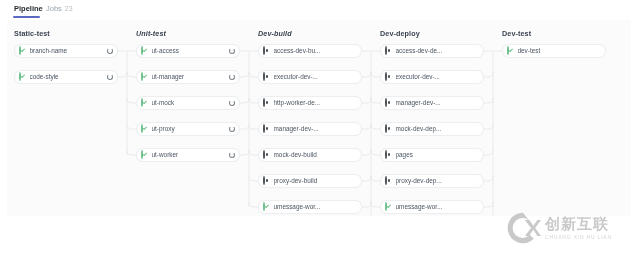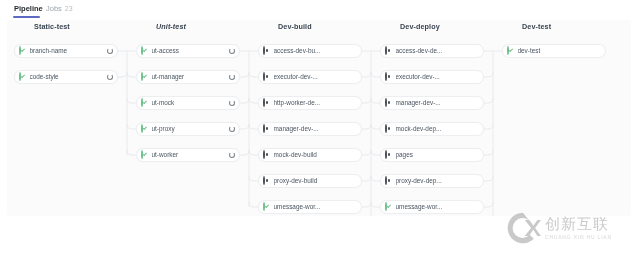--- a/index.html
+++ b/index.html
@@ -34,23 +34,23 @@
   
   #graph{
     position:absolute;left:7px;top:20px;width:624px;height:196px;
     background:#fbfbfc;
     border-radius:2px;
     overflow:hidden;
   }
   #edges{position:absolute;left:0;top:0;width:624px;height:196px;}
   .col{position:absolute;top:0;width:122px;}
   .col-title{
-    position:absolute;top:2px;left:7px;
+    position:absolute;top:9px;left:7px;
     font-size:7.2px;font-weight:bold;color:#3a4450;
-    letter-spacing:.1px;white-space:nowrap;margin-left:20px;
+    letter-spacing:.1px;white-space:nowrap;
   }
   .node{
     position:absolute;left:7px;
     width:104px;height:14px;
     background:#ffffff;
     border:0.8px solid #eceef0;
     border-radius:7px;
     box-shadow:0 0 1px rgba(27,31,35,.05);
     display:flex;align-items:center;
     box-sizing:border-box;
@@ -110,21 +110,21 @@
   
   #watermark{
     position:absolute;left:505px;top:207px;
     width:128px;height:42px;
     opacity:.55;
     display:flex;align-items:center;
   }
   #wm-logo{width:36px;height:36px;flex:0 0 36px;}
   #wm-text{margin-left:4px;}
   #wm-cn{
-    font-size:15px;font-weight:normal;color:#9d9d9d;
+    font-size:15px;font-weight:bold;color:#9d9d9d;
     letter-spacing:1px;line-height:16px;white-space:nowrap;
   }
   #wm-en{
     font-size:5px;color:#b0b0b0;letter-spacing:.8px;
     line-height:8px;white-space:nowrap;margin-top:1px;
   }
 </style>
 </head>
 <body>
 
@@ -238,21 +238,21 @@
         </div>
         <div class="node" style="left: 0px; top: 128px;">
           <span class="st"><span class="ic-success"></span></span>
           <span class="lbl">ut-worker</span>
           <span class="act">
             <span class="ic-retry"></span>
           </span>
         </div>
       </div>
       <div class="col" style="left: 251px;">
-        <div class="col-title" style="left: 0px;">Dev-build</div>
+        <div class="col-title" style="left: 0px; font-style: italic;">Dev-build</div>
         <div class="node" style="left: 0px; top: 24px;">
           <span class="st"><span class="ic-manual"></span></span>
           <span class="lbl">access-dev-bu...</span>
           <span class="act">
             <span class="ic-play"></span>
           </span>
         </div>
         <div class="node" style="left: 0px; top: 50px;">
           <span class="st"><span class="ic-manual"></span></span>
           <span class="lbl">executor-dev-...</span>

